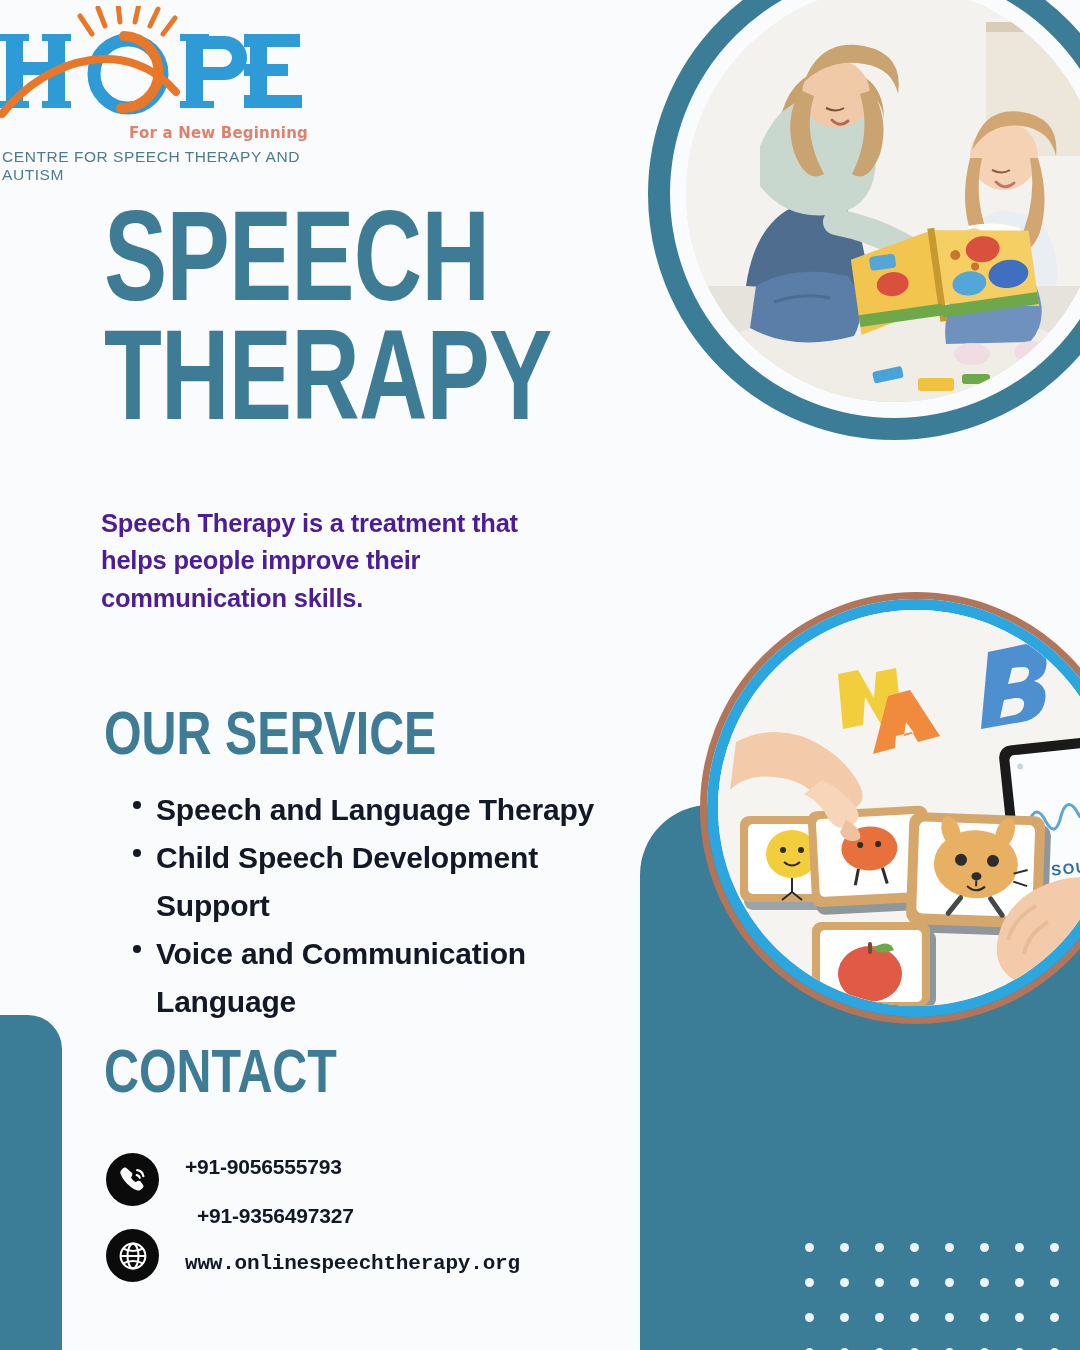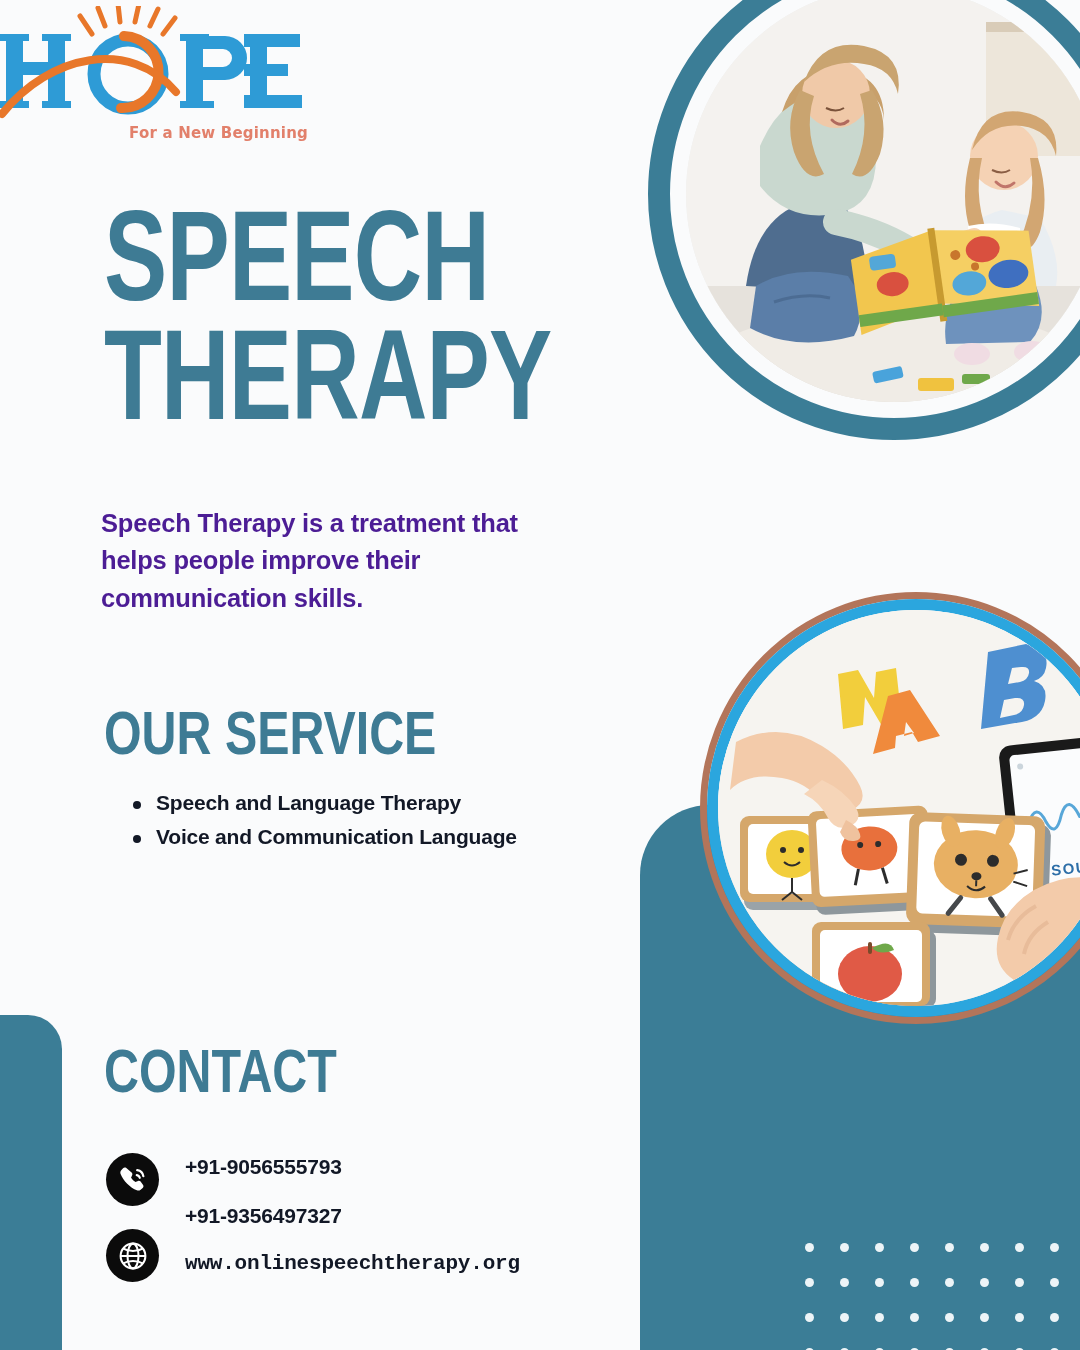--- a/index.html
+++ b/index.html
@@ -69,21 +69,21 @@
     font-weight:700; line-height:1;
     transform-origin:left top;
   }
   .sec-head.service{ left:104px; top:702px; font-size:62px; transform:scaleX(.78); }
   .sec-head.contact{ left:104px; top:1040px; font-size:62px; transform:scaleX(.78); }
 
   
   .service-list{
     position:absolute; left:128px; top:786px; width:520px;
     list-style:none;
-    color:#121826; font-weight:700; font-size:21px; line-height:1.6;
+    color:#121826; font-weight:700; font-size:30px; line-height:1.6;
     letter-spacing:-.2px;
   }
   .service-list li{ position:relative; padding-left:28px; }
   .service-list li::before{
     content:""; position:absolute; left:5px; top:15px;
     width:8px; height:8px; border-radius:50%; background:#121826;
   }
 
   
   .contact-block{ position:absolute; left:106px; top:1147px; width:540px; }
@@ -93,21 +93,21 @@
   }
   .c-icon.phone{ left:0; top:6px; }
   .c-icon.web{ left:0; top:82px; }
   .c-icon svg{ position:absolute; left:50%; top:50%; transform:translate(-50%,-50%); }
   .c-text{
     position:absolute; left:79px;
     color:#121826; font-weight:700; font-size:21px; letter-spacing:-.2px;
     white-space:nowrap;
   }
   .c-text.p1{ top:8px; }
-  .c-text.p2{ top:57px; }
+  .c-text.p2{ top:57px;margin-left:12px; }
   .c-text.web{ top:105px;font-family:Liberation Mono, monospace; }
 
   
   .photo-top{
     position:absolute; left:648px; top:-52px; width:492px; height:492px;
   }
   .photo-top .ring{
     position:absolute; inset:0; border-radius:50%;
     border:22px solid #3B7D96;
   }
@@ -208,32 +208,34 @@
     </g>
 
     <g fill="#2E9BD6">
       <rect x="250" y="28" width="17" height="74"></rect>
       <rect x="244" y="28" width="56" height="13"></rect>
       <rect x="244" y="58" width="44" height="12"></rect>
       <rect x="244" y="89" width="58" height="13"></rect>
     </g>
   </svg>
   <div class="logo-tag">For a New Beginning</div>
+  <div class="logo-sub">CENTRE FOR SPEECH THERAPY AND AUTISM</div>
 </div>
 
 <div class="headline">
   <span>SPEECH</span>
   <span>THERAPY</span>
 </div>
 
 <p class="intro">Speech Therapy is a treatment that helps people improve their communication skills.</p>
 
 <div class="sec-head service">OUR SERVICE</div>
 <ul class="service-list" id="service-list">
     <li>Speech and Language Therapy</li>
+    <li>Child Speech Development Support</li>
     <li>Voice and Communication Language</li>
   </ul>
 
 <div class="sec-head contact">CONTACT</div>
 <div class="contact-block">
 
   <span class="c-icon phone">
     <svg width="31" height="31" viewBox="0 0 24 24" fill="#FFFFFF">
       <path d="M6.6 2.6c-.7-.5-1.7-.4-2.3.3L2.9 4.5c-.7.8-.9 1.9-.5 2.9 1 2.6 2.8 5.2 5.1 7.5s4.9 4.1 7.5 5.1c1 .4 2.1.2 2.9-.5l1.6-1.4c.7-.6.8-1.6.3-2.3l-1.9-2.6c-.5-.6-1.3-.8-2-.5l-2 .9c-1.3-.9-2.5-2.1-3.4-3.4l.9-2c.3-.7.1-1.5-.5-2L6.6 2.6z"></path>
       <path d="M14.4 4.2a.9.9 0 0 1 1-.7 6.6 6.6 0 0 1 5.5 5.5.9.9 0 0 1-1.7.3 4.8 4.8 0 0 0-4-4 .9.9 0 0 1-.8-1.1z"></path>

